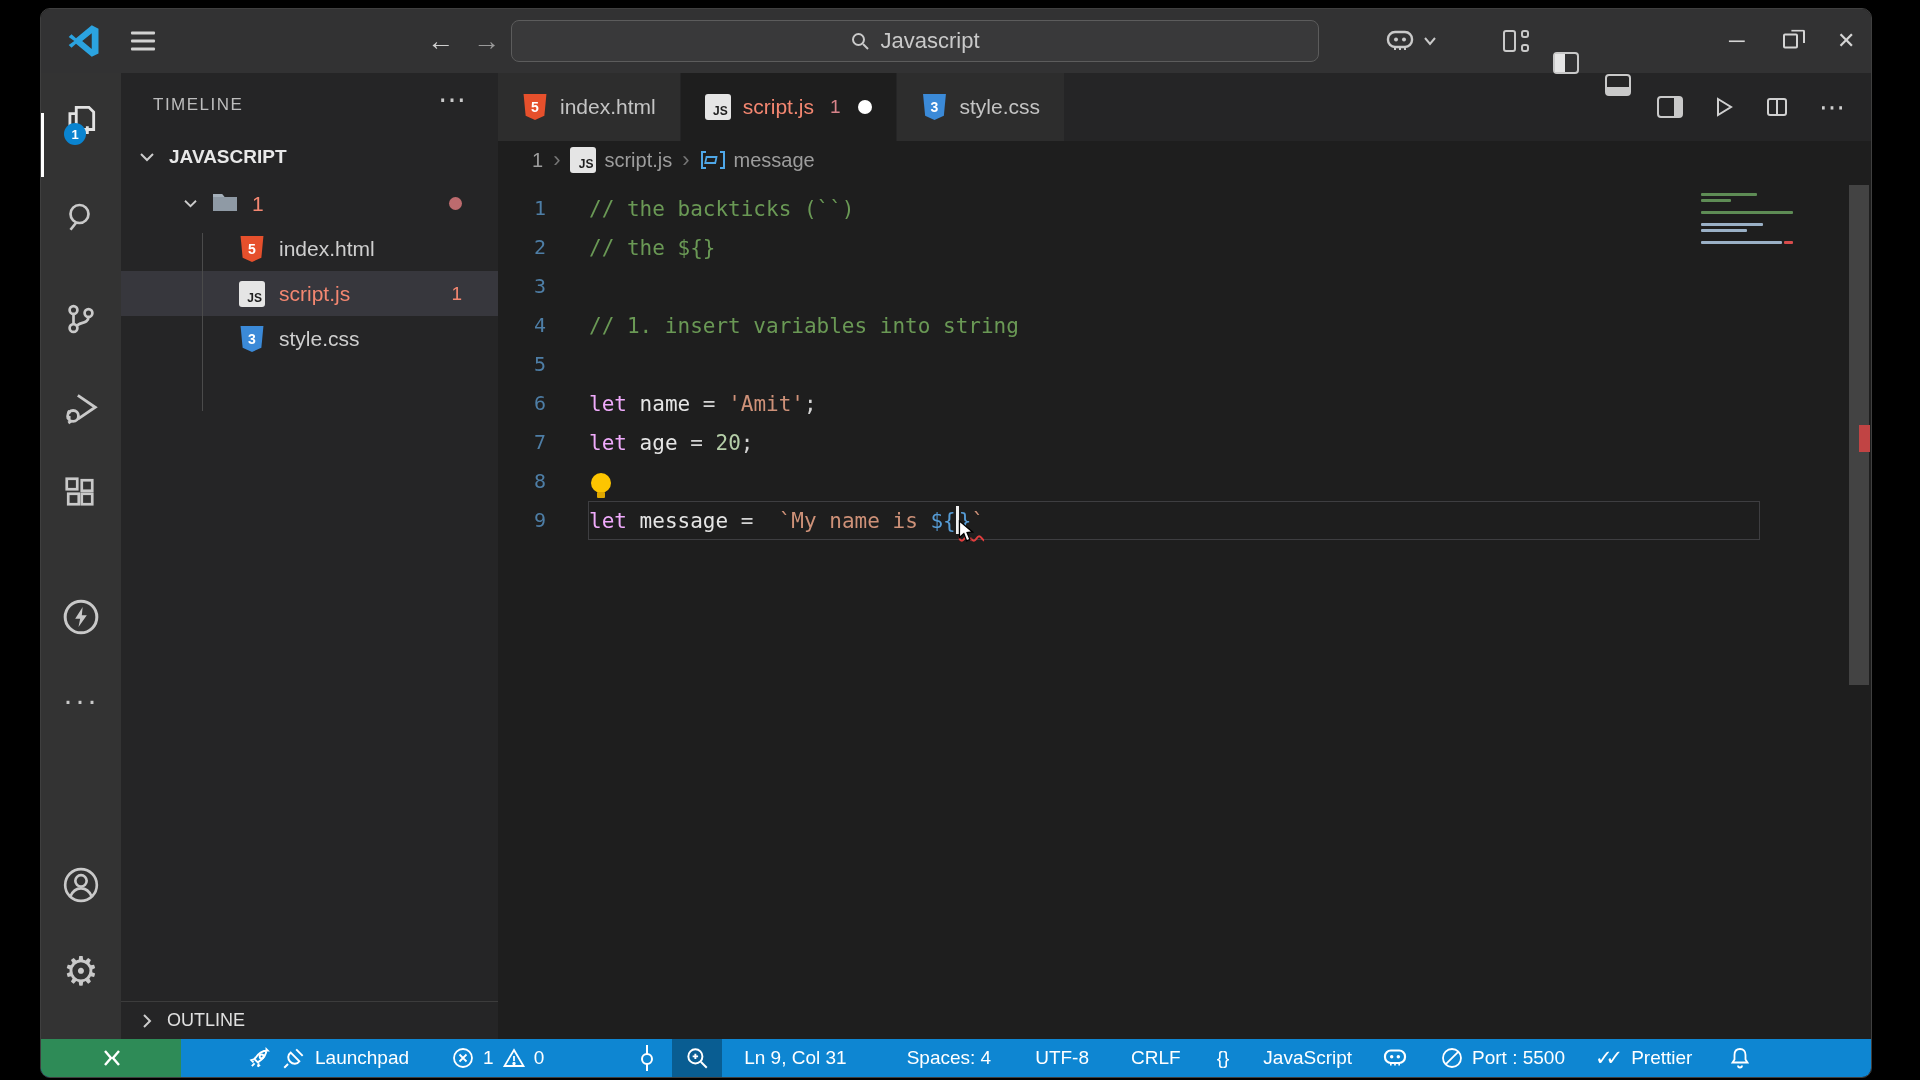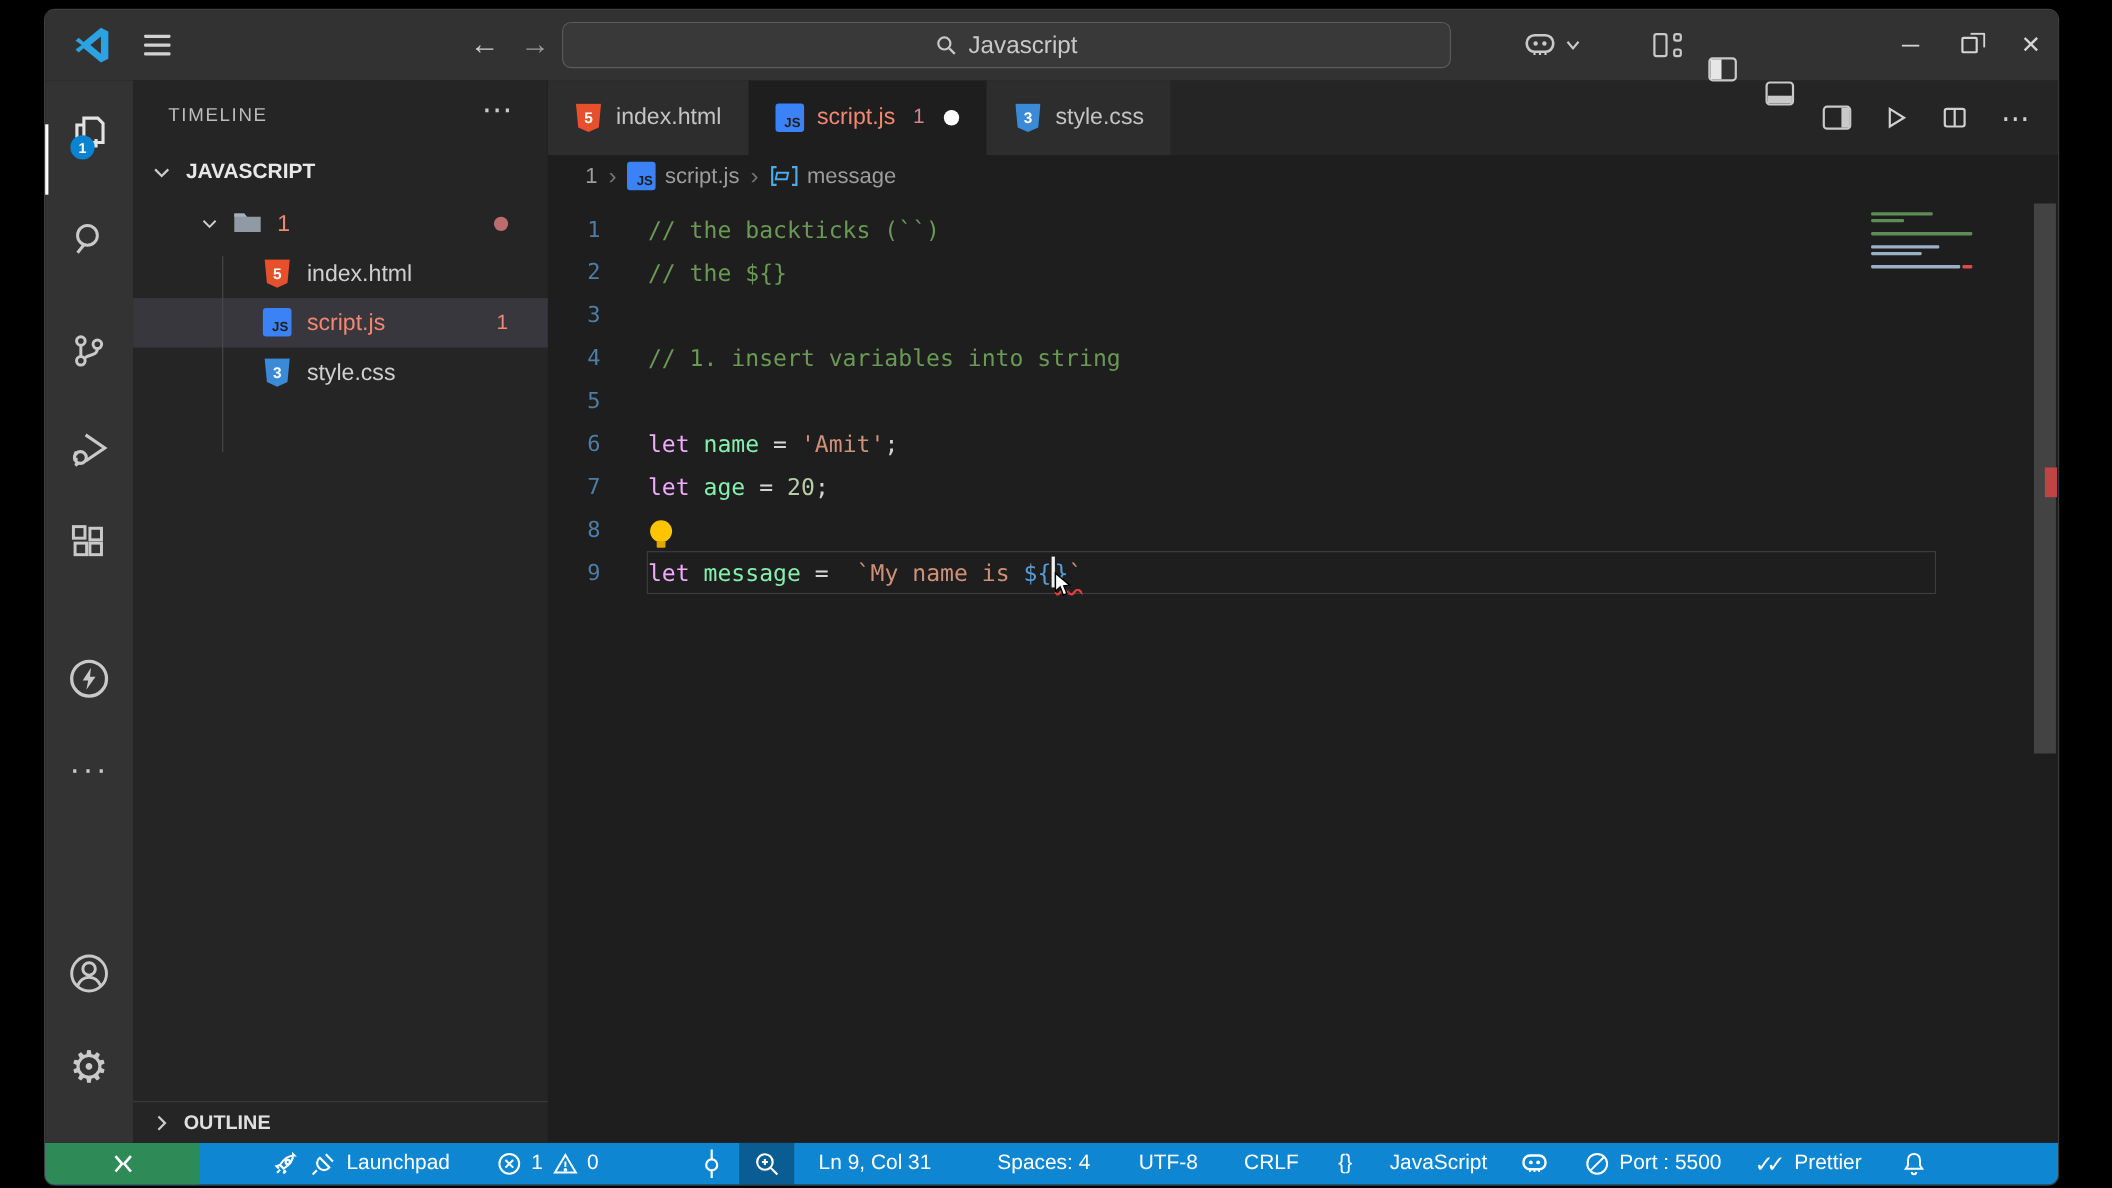--- a/index.html
+++ b/index.html
@@ -52,48 +52,48 @@
   .sb-section .lbl{font-weight:bold;font-size:19px;color:#e8e8e8;margin-left:14px;}
   .tree{position:absolute;left:0;top:108px;width:100%;}
   .trow{height:45px;display:flex;align-items:center;position:relative;font-size:21px;color:#cfcfcf;}
   .trow.sel{background:#37373d;}
   .trow .err{color:var(--err);}
   .trow .badge1{position:absolute;right:36px;color:var(--err);font-size:19px;}
   .trow .dot{position:absolute;right:36px;width:13px;height:13px;border-radius:50%;background:#bd6b6e;}
   .guide{position:absolute;left:81px;top:160px;width:1px;height:178px;background:#4b4b4b;}
   .sb-panes{position:absolute;left:0;bottom:0;width:100%;}
   .pane{height:38px;border-top:1px solid #3c3c3c;display:flex;align-items:center;padding-left:20px;gap:14px;}
-  .pane .lbl{font-weight:bold;font-size:18px;color:#e0e0e0;}
+  .pane .lbl{font-weight:normal;font-size:18px;color:#e0e0e0;}
 
   .fi{width:26px;height:26px;display:inline-flex;align-items:center;justify-content:center;
       font-style:normal;font-weight:bold;flex:0 0 26px;}
   .fi-html{background:#e6502c;clip-path:polygon(6% 0,94% 0,86% 84%,50% 100%,14% 84%);color:#fff;font-size:14px;}
   .fi-css{background:#3b8ad8;clip-path:polygon(6% 0,94% 0,86% 84%,50% 100%,14% 84%);color:#fff;font-size:14px;}
-  .fi-js{background:#3b82f6;color:#1e1e1e;border-radius:3px;font-size:12px;align-items:flex-end;justify-content:flex-end;padding:2px 3px;}
+  .fi-js{background:#e5e5e5;color:#1e1e1e;border-radius:3px;font-size:12px;align-items:flex-end;justify-content:flex-end;padding:2px 3px;}
 
   
   .editor{flex:1;display:flex;flex-direction:column;min-width:0;background:#1e1e1e;}
   .tabbar{height:68px;flex:0 0 68px;background:#252526;display:flex;align-items:stretch;}
   .tab{display:flex;align-items:center;gap:12px;padding:0 24px;background:#2d2d2d;border-right:1px solid #252526;
        font-size:21px;color:#c4c4c4;}
   .tab.active{background:#1e1e1e;color:var(--err);}
   .tab .tbadge{color:#d9848b;font-size:19px;margin-left:4px;}
   .tab .tdot{width:14px;height:14px;border-radius:50%;background:#fff;margin-left:6px;}
   .tab-actions{margin-left:auto;display:flex;align-items:center;gap:30px;margin-right:26px;color:#d0d0d0;}
   .breadcrumb{height:38px;flex:0 0 38px;display:flex;align-items:center;padding-left:34px;gap:10px;
       font-size:20px;color:#9d9d9d;background:#1e1e1e;}
   .crumb-sep{color:#767676;font-size:22px;}
 
   .codearea{flex:1;position:relative;font-family:"DejaVu Sans Mono","Liberation Mono",monospace;font-size:21px;overflow:hidden;}
   .codelines{position:absolute;left:0;top:10px;}
   .line{display:flex;height:39px;line-height:39px;width:1262px;}
   .ln{flex:0 0 48px;text-align:right;color:#4e7ea6;font-size:20px;}
   .lc{flex:1;margin-left:42px;white-space:pre;color:#d4d4d4;border:1px solid transparent;}
   .line.current .lc{border-color:#3e3e41;}
-  .tk-cm{color:#6a9955;} .tk-kw{color:#f0abfc;} .tk-vr{color:#86efac;}
+  .tk-cm{color:#6a9955;} .tk-kw{color:#f0abfc;} .tk-vr{color:#e5e5e5;}
   .tk-op{color:#d4d4d4;} .tk-num{color:#b5cea8;} .tk-str{color:#ce9178;}
   .tk-tpl{color:#569cd6;} .tk-pl{color:#d4d4d4;}
   .sq{text-decoration:underline;text-decoration-style:wavy;text-decoration-color:#e23d3d;
       text-decoration-thickness:2px;text-underline-offset:7px;}
   .cursor{display:inline-block;width:3px;height:28px;background:#f0f0f0;vertical-align:-6px;position:relative;}
   .mouse-pointer{position:absolute;left:2px;top:14px;}
   .bulb{display:inline-block;width:20px;height:20px;background:#fdc500;border-radius:50%;
       position:relative;vertical-align:-4px;margin-left:2px;}
   .bulb::after{content:"";position:absolute;left:6px;bottom:-5px;width:8px;height:6px;background:#e0a800;border-radius:1px;}
 

